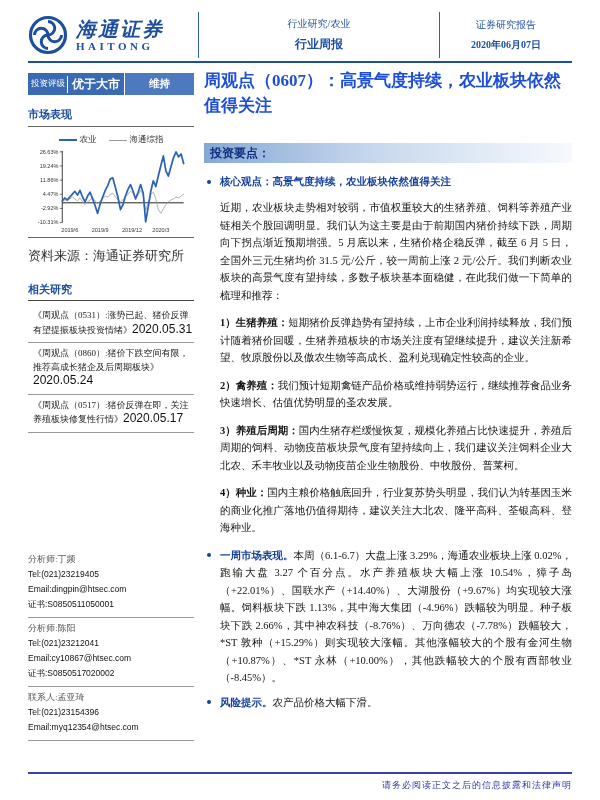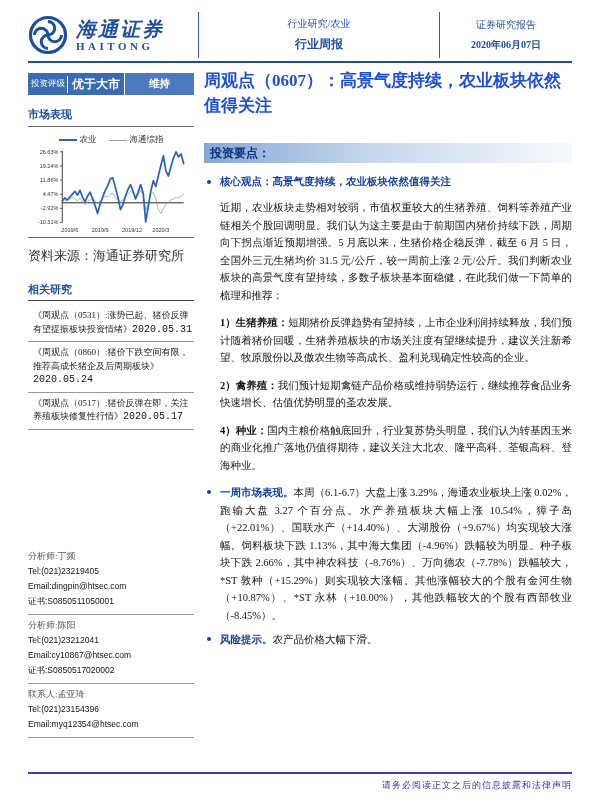--- a/index.html
+++ b/index.html
@@ -31,21 +31,21 @@
   .side-heading { color:#1d4f9e; font-size:11px; font-weight:bold; margin:12px 0 4px 0; }
   .chart-box { border-top:1.5px solid #666; border-bottom:1.5px solid #666; padding:7px 0 3px 0; }
   .legend { display:flex; justify-content:center; align-items:center; gap:12px; font-size:8.5px; color:#333; margin-bottom:2px; }
   .legend-item { display:flex; align-items:center; gap:3px; }
   .legend-swatch { display:inline-block; width:18px; height:2px; background:#2a62b8; }
   #market-chart { width:100%; height:86px; display:block; font-family:"Liberation Sans", sans-serif; }
   .source-line { font-size:13px; color:#333; margin-top:9px; }
   .related-heading { margin-top:17px; border-bottom:1.5px solid #444; padding-bottom:3px; }
   .related-list { list-style:none; margin:0; padding:0; font-size:9px; color:#1c1c1c; }
   .related-list li { padding:4px 0 5px 5px; border-bottom:1px solid #999; line-height:13.5px; }
-  .rel-date { font-family:Liberation Mono, monospace; font-size:10px; color:#111; }
+  .rel-date { font-family:Liberation Sans, sans-serif; font-size:12px; color:#111; }
   .analysts { margin-top:116px; font-size:9px; }
   .analyst-block { border-bottom:1px solid #999; padding:3px 0 5px 0; }
   .analyst-role { color:#555; line-height:15px; }
   .analyst-line { color:#111; line-height:15px; font-family:"Liberation Sans", sans-serif; font-size:8.5px; }
   .analyst-line:empty { display:none; }
   
   .main { position:absolute; left:204px; top:68px; width:368px; }
   .title { margin:0; font-size:17px; line-height:25px; font-weight:bold; color:#1d4ed8; }
   .band { margin-top:25px; height:20px; line-height:20px; padding-left:6px; font-size:12px; font-weight:bold; color:#0e2f80; background:linear-gradient(to right,#86a8d6 0%,#c6d7ec 45%,#f7fafd 100%); }
   .content { margin-top:11px; font-size:10.5px; }
@@ -173,20 +173,21 @@
     <div class="content">
       <div class="bullet-row">
         <span class="dot"></span>
         <span class="bullet-head">核心观点：高景气度持续，农业板块依然值得关注</span>
       </div>
 
       <p class="para">近期，农业板块走势相对较弱，市值权重较大的生猪养殖、饲料等养殖产业链相关个股回调明显。我们认为这主要是由于前期国内猪价持续下跌，周期向下拐点渐近预期增强。5 月底以来，生猪价格企稳反弹，截至 6 月 5 日，全国外三元生猪均价 31.5 元/公斤，较一周前上涨 2 元/公斤。我们判断农业板块的高景气度有望持续，多数子板块基本面稳健，在此我们做一下简单的梳理和推荐：</p>
 
       <p class="para"><b>1）生猪养殖：</b><span>短期猪价反弹趋势有望持续，上市企业利润持续释放，我们预计随着猪价回暖，生猪养殖板块的市场关注度有望继续提升，建议关注新希望、牧原股份以及傲农生物等高成长、盈利兑现确定性较高的企业。</span></p>
       <p class="para"><b>2）禽养殖：</b><span>我们预计短期禽链产品价格或维持弱势运行，继续推荐食品业务快速增长、估值优势明显的圣农发展。</span></p>
+      <p class="para"><b>3）养殖后周期：</b><span>国内生猪存栏缓慢恢复，规模化养殖占比快速提升，养殖后周期的饲料、动物疫苗板块景气度有望持续向上，我们建议关注饲料企业大北农、禾丰牧业以及动物疫苗企业生物股份、中牧股份、普莱柯。</span></p>
       <p class="para"><b>4）种业：</b><span>国内主粮价格触底回升，行业复苏势头明显，我们认为转基因玉米的商业化推广落地仍值得期待，建议关注大北农、隆平高科、荃银高科、登海种业。</span></p>
 
       <div class="bullet-row">
         <span class="dot"></span>
         <p class="inline-para"><b class="blue-label">一周市场表现。</b><span>本周（6.1-6.7）大盘上涨 3.29%，海通农业板块上涨 0.02%，跑输大盘 3.27 个百分点。水产养殖板块大幅上涨 10.54%，獐子岛（+22.01%）、国联水产（+14.40%）、大湖股份（+9.67%）均实现较大涨幅。饲料板块下跌 1.13%，其中海大集团（-4.96%）跌幅较为明显。种子板块下跌 2.66%，其中神农科技（-8.76%）、万向德农（-7.78%）跌幅较大，*ST 敦种（+15.29%）则实现较大涨幅。其他涨幅较大的个股有金河生物（+10.87%）、*ST 永林（+10.00%），其他跌幅较大的个股有西部牧业（-8.45%）。</span></p>
       </div>
 
       <div class="bullet-row">
         <span class="dot"></span>
         <p class="inline-para"><b class="blue-label">风险提示。</b><span>农产品价格大幅下滑。</span></p>

